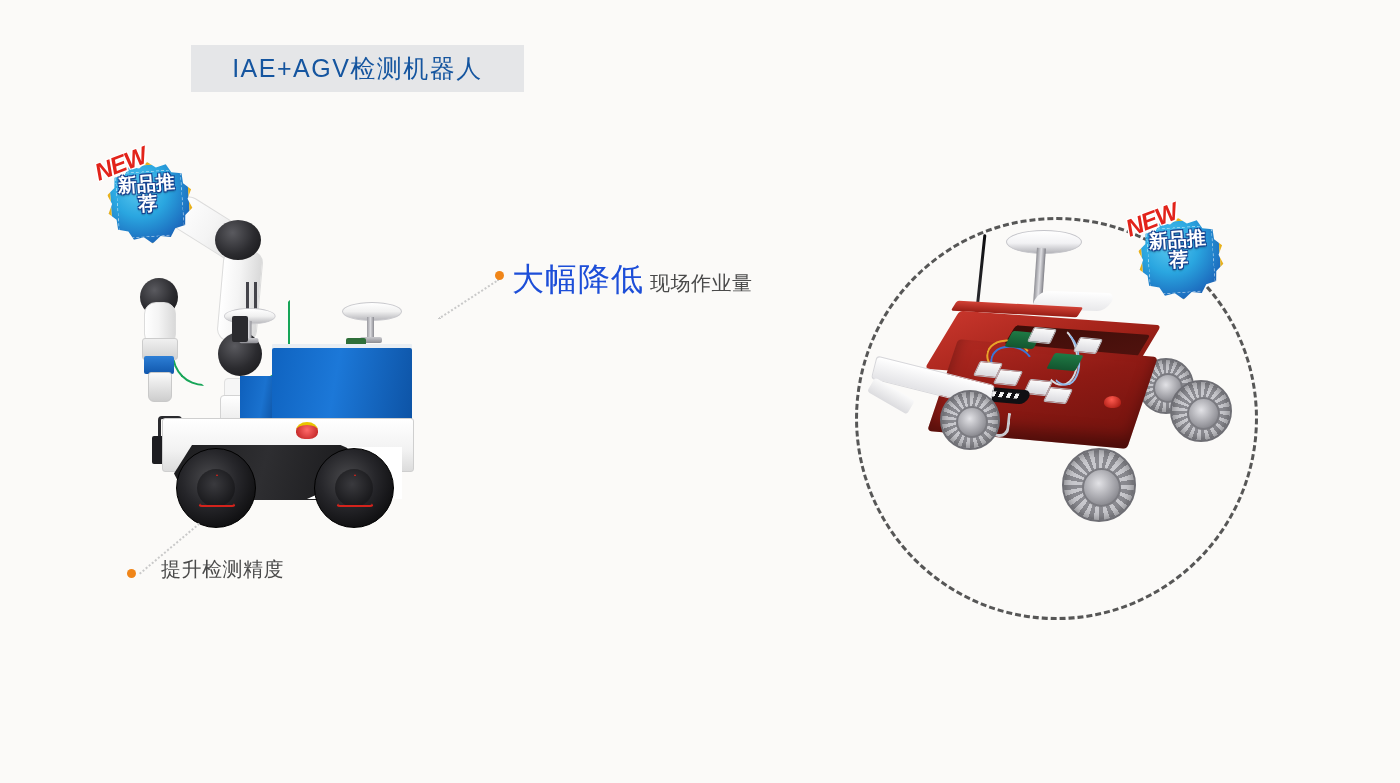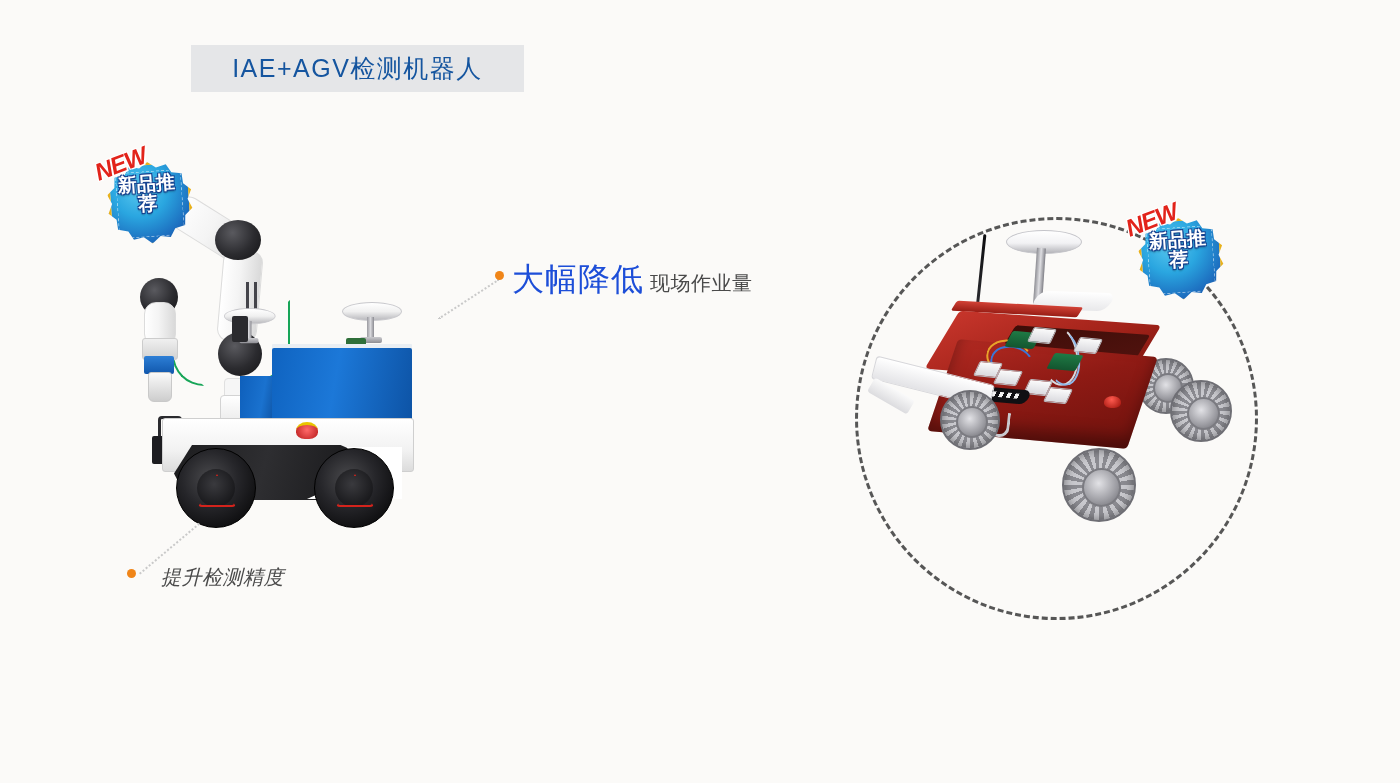--- a/index.html
+++ b/index.html
@@ -116,21 +116,21 @@
     letter-spacing: .5px;
   }
   #callout-upper { left: 495px; top: 258px; }
   #callout-upper .dot { left: 0px; top: 13px; }
   #callout-upper .lines { left: 17px; top: 0px; }
   #callout-upper .l2 { margin-top: 8px; padding-left: 6px; }
 
   #callout-lower { left: 127px; top: 556px; }
   #callout-lower .dot { left: 0px; top: 13px; }
   #callout-lower .lines { left: 32px; top: 0px; }
-  #callout-lower .l2 { margin-top: 8px; padding-left: 2px; font-style: italic; }
+  #callout-lower .l2 { padding-left: 2px; }
 
   
   .leader {
     position: absolute;
     border-top: 2px dotted #c9c9c9;
     transform-origin: 0 0;
   }
   #leader-upper { left: 438px; top: 318px; width: 72px; transform: rotate(-33deg); }
   #leader-lower { left: 139px; top: 573px; width: 78px; transform: rotate(-40deg); }
 

